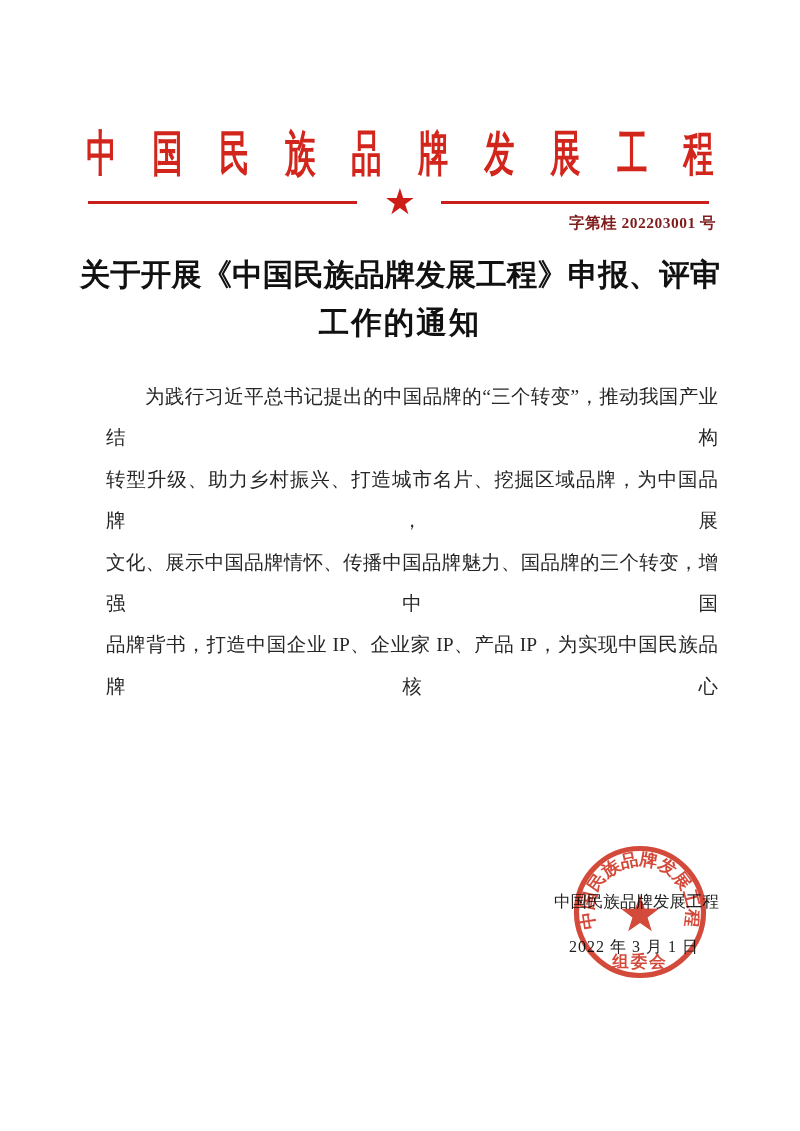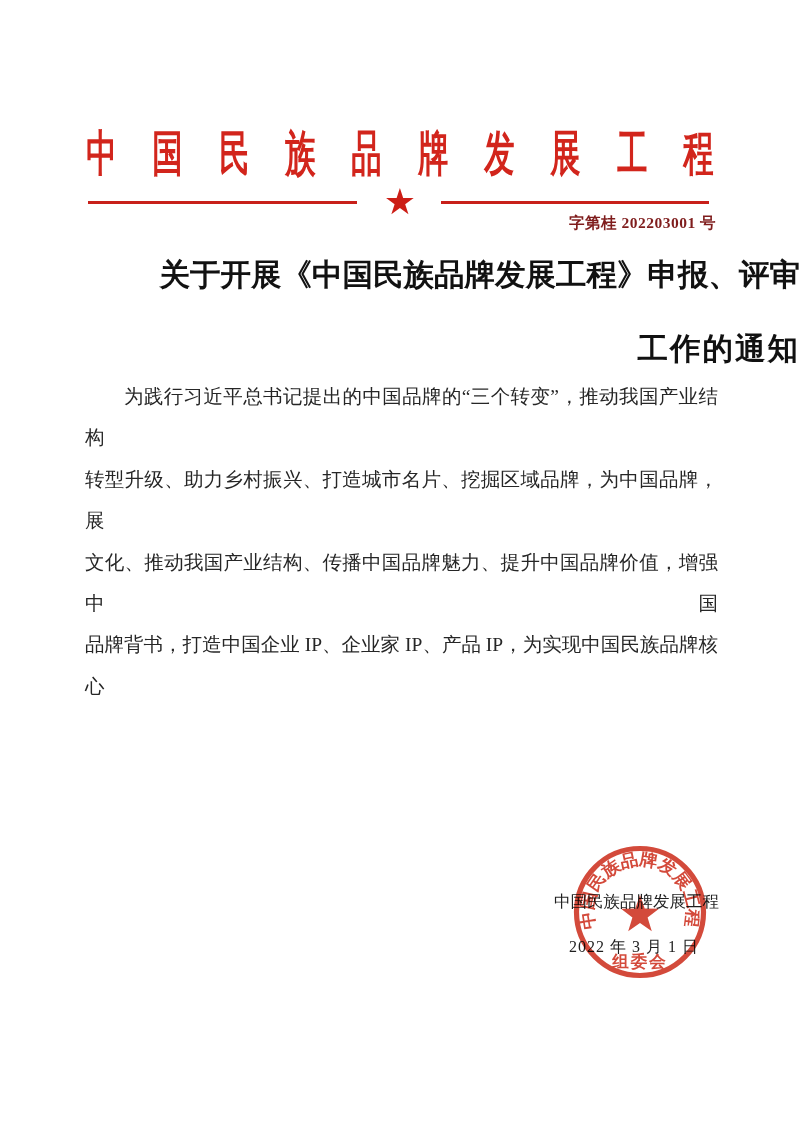--- a/index.html
+++ b/index.html
@@ -16,29 +16,29 @@
   .rule.left{left:88px;width:269px;}
   .rule.right{left:441px;width:268px;}
   .head-star{position:absolute;top:182px;left:380px;width:40px;text-align:center;
              color:#cc1e16;font-size:36px;line-height:40px;
              font-family:"DejaVu Sans","Liberation Sans",sans-serif;}
 
   .doc-number{position:absolute;top:213px;right:84px;font-size:15.5px;font-weight:700;
               color:#7f1d1d;letter-spacing:.5px;}
 
   
-  .title{position:absolute;top:256px;left:0;width:800px;text-align:right;
+  .title{position:absolute;top:256px;left:0;width:800px;text-align:center;
          font-weight:700;color:#111;}
   .title .t1{font-size:30.5px;line-height:38px;}
-  .title .t2{font-size:30.5px;line-height:38px;margin-top:36px;letter-spacing:2px;}
+  .title .t2{font-size:30.5px;line-height:38px;margin-top:12px;letter-spacing:2px;font-family:Liberation Mono, monospace;}
 
   
   .body-text{position:absolute;top:376px;left:85px;width:633px;
              font-size:19.5px;line-height:41.4px;color:#262626;}
-  .line{text-align:justify;text-align-last:justify;}
+  .line{text-align:justify;text-align-last:justify;margin-left:21px;}
   .line.short{text-align-last:left;}
   .line.indent{text-indent:39px;}
 
   
   .signature{position:absolute;top:891px;left:554px;width:168px;font-size:16.5px;
              color:#1f1f1f;white-space:nowrap;}
   .sign-date{position:absolute;top:937px;left:569px;font-size:16px;color:#1f1f1f;
              white-space:nowrap;letter-spacing:1px;}
 
   
@@ -70,21 +70,21 @@
   <div class="doc-number">字第桂 202203001 号</div>
 
   <div class="title">
     <div class="t1">关于开展《中国民族品牌发展工程》申报、评审</div>
     <div class="t2">工作的通知</div>
   </div>
 
   <div class="body-text">
     <div class="line indent">为践行习近平总书记提出的中国品牌的“三个转变”，推动我国产业结构</div>
     <div class="line">转型升级、助力乡村振兴、打造城市名片、挖掘区域品牌，为中国品牌，展</div>
-    <div class="line">文化、推动我国产业结构、传播中国品牌魅力、提升中国品牌价值，增强中国</div>
+    <div class="line">文化、展示中国品牌情怀、传播中国品牌魅力、国品牌的三个转变，增强中国</div>
     <div class="line">品牌背书，打造中国企业 IP、企业家 IP、产品 IP，为实现中国民族品牌核心</div>
 
   </div>
 
   <div class="signature">中国民族品牌发展工程</div>
   <div class="sign-date">2022 年 3 月 1 日</div>
 
   <svg class="seal" viewBox="0 0 170 170">
     <defs>
       <path id="sealArc" d="M 40.8 101.1 A 47 47 0 1 1 129.2 101.1" fill="none"></path>

